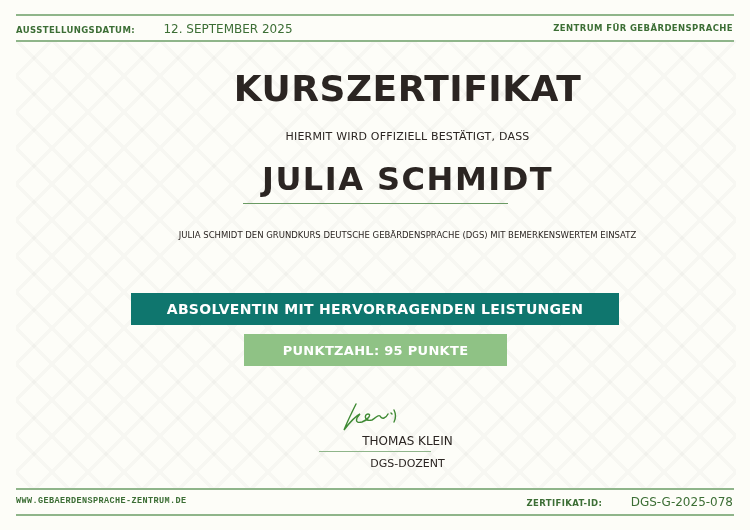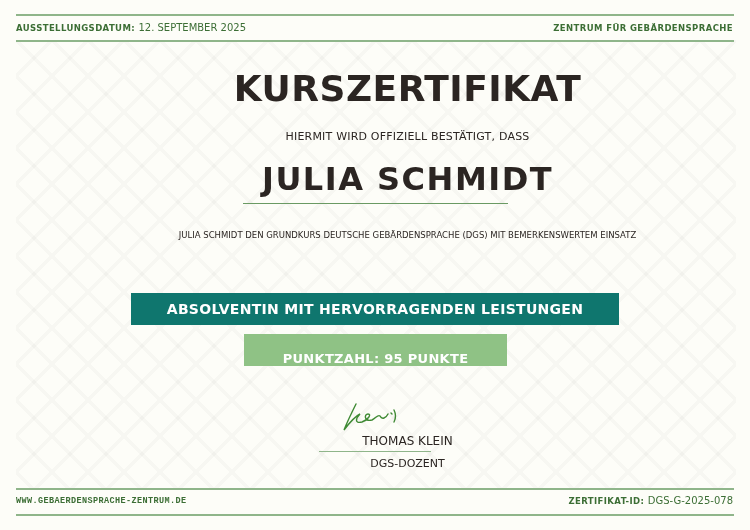--- a/index.html
+++ b/index.html
@@ -13,37 +13,37 @@
     position: absolute; left: 16px; top: 40px; width: 720px; height: 450px;
     background-image:
       linear-gradient(45deg, transparent 46%, rgba(0,0,0,0.025) 47%, rgba(0,0,0,0.025) 53%, transparent 54%),
       linear-gradient(-45deg, transparent 46%, rgba(0,0,0,0.025) 47%, rgba(0,0,0,0.025) 53%, transparent 54%);
     background-size: 36px 36px;
   }
   .rule { position: absolute; left: 16px; width: 718px; height: 2px; background: #8fb58a; }
   .hdr-text {
     position: absolute; font-size: 8.5px; font-weight: bold; color: #3c6e35; letter-spacing: 0.4px;
   }
-  .hdr-text .val { font-weight: normal; font-size: 10px; letter-spacing: 0; }
+  .hdr-text .val { font-weight: normal; font-size: 12px; letter-spacing: 0; margin-left: 25px; }
   .center { position: absolute; left: 4px; width: 727px; text-align: center; margin-left: 40px; }
   .title { top: 68px; font-size: 36px; font-weight: bold; color: #2b2522; letter-spacing: 0.5px; }
   .intro { top: 130px; font-size: 11px; color: #2b2522; letter-spacing: 0.2px; }
   .name { top: 160px; font-size: 32px; font-weight: bold; color: #2b2522; letter-spacing: 1.5px; }
   .name-line { position: absolute; left: 243px; width: 265px; height: 1px; background: #6a9a63; top: 203px; }
   .desc { top: 228px; font-size: 8.5px; line-height: 14px; color: #2b2522; }
   .desc div { white-space: nowrap; }
   .banner1 {
     position: absolute; left: 131px; top: 293px; width: 488px; height: 32px;
     background: #0f766e; color: #ffffff; font-size: 14px; font-weight: bold;
     display: flex; align-items: center; justify-content: center; letter-spacing: 0.3px;
   }
   .banner2 {
     position: absolute; left: 244px; top: 334px; width: 263px; height: 32px;
     background: #8fc285; color: #ffffff; font-size: 13px; font-weight: bold;
-    display: flex; align-items: flex-end; justify-content: center; letter-spacing: 0.3px;
+    display: flex; align-items: center; justify-content: center; letter-spacing: 0.3px;
   }
   .sig-icon { position: absolute; left: 338px; top: 400px; width: 74px; height: 34px; }
   .signer { top: 434px; font-size: 12px; color: #2b2522; }
   .sig-line { position: absolute; left: 319px; width: 112px; height: 1px; background: #8fb58a; top: 451px; }
   .role { top: 457px; font-size: 11px; color: #2b2522; }
 </style>
 </head>
 <body>
 
 <div class="pattern"></div>

